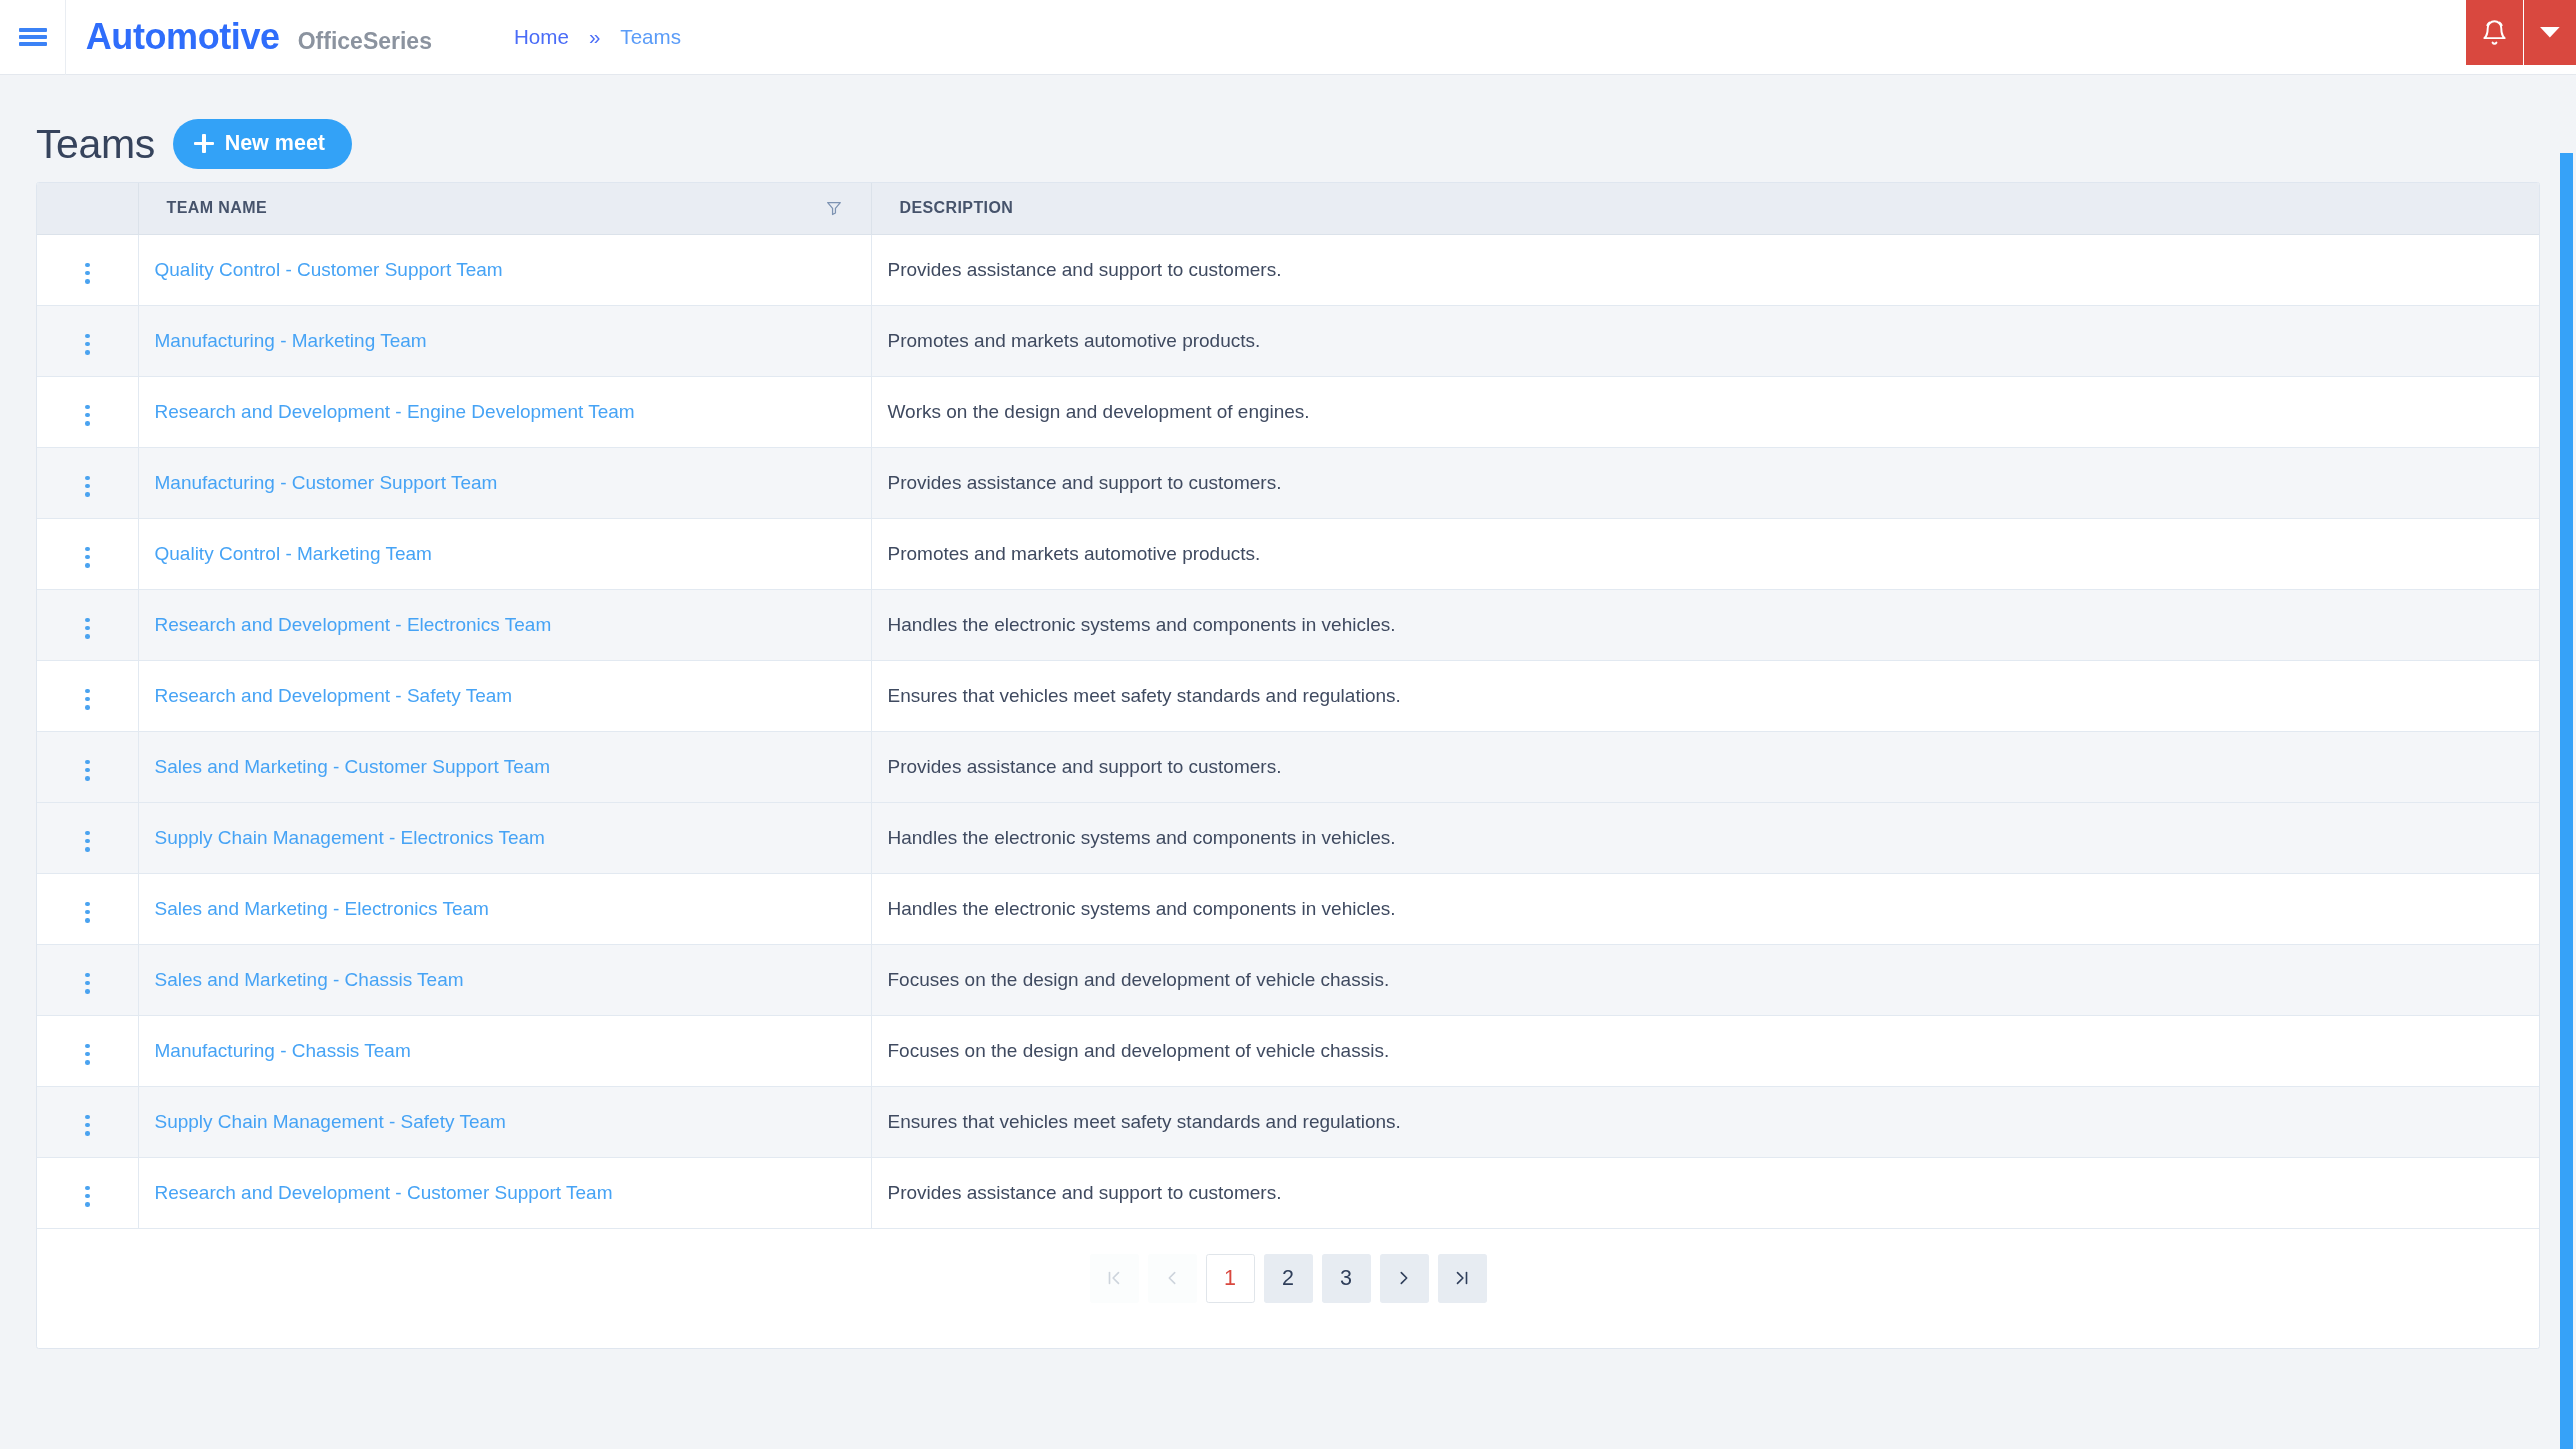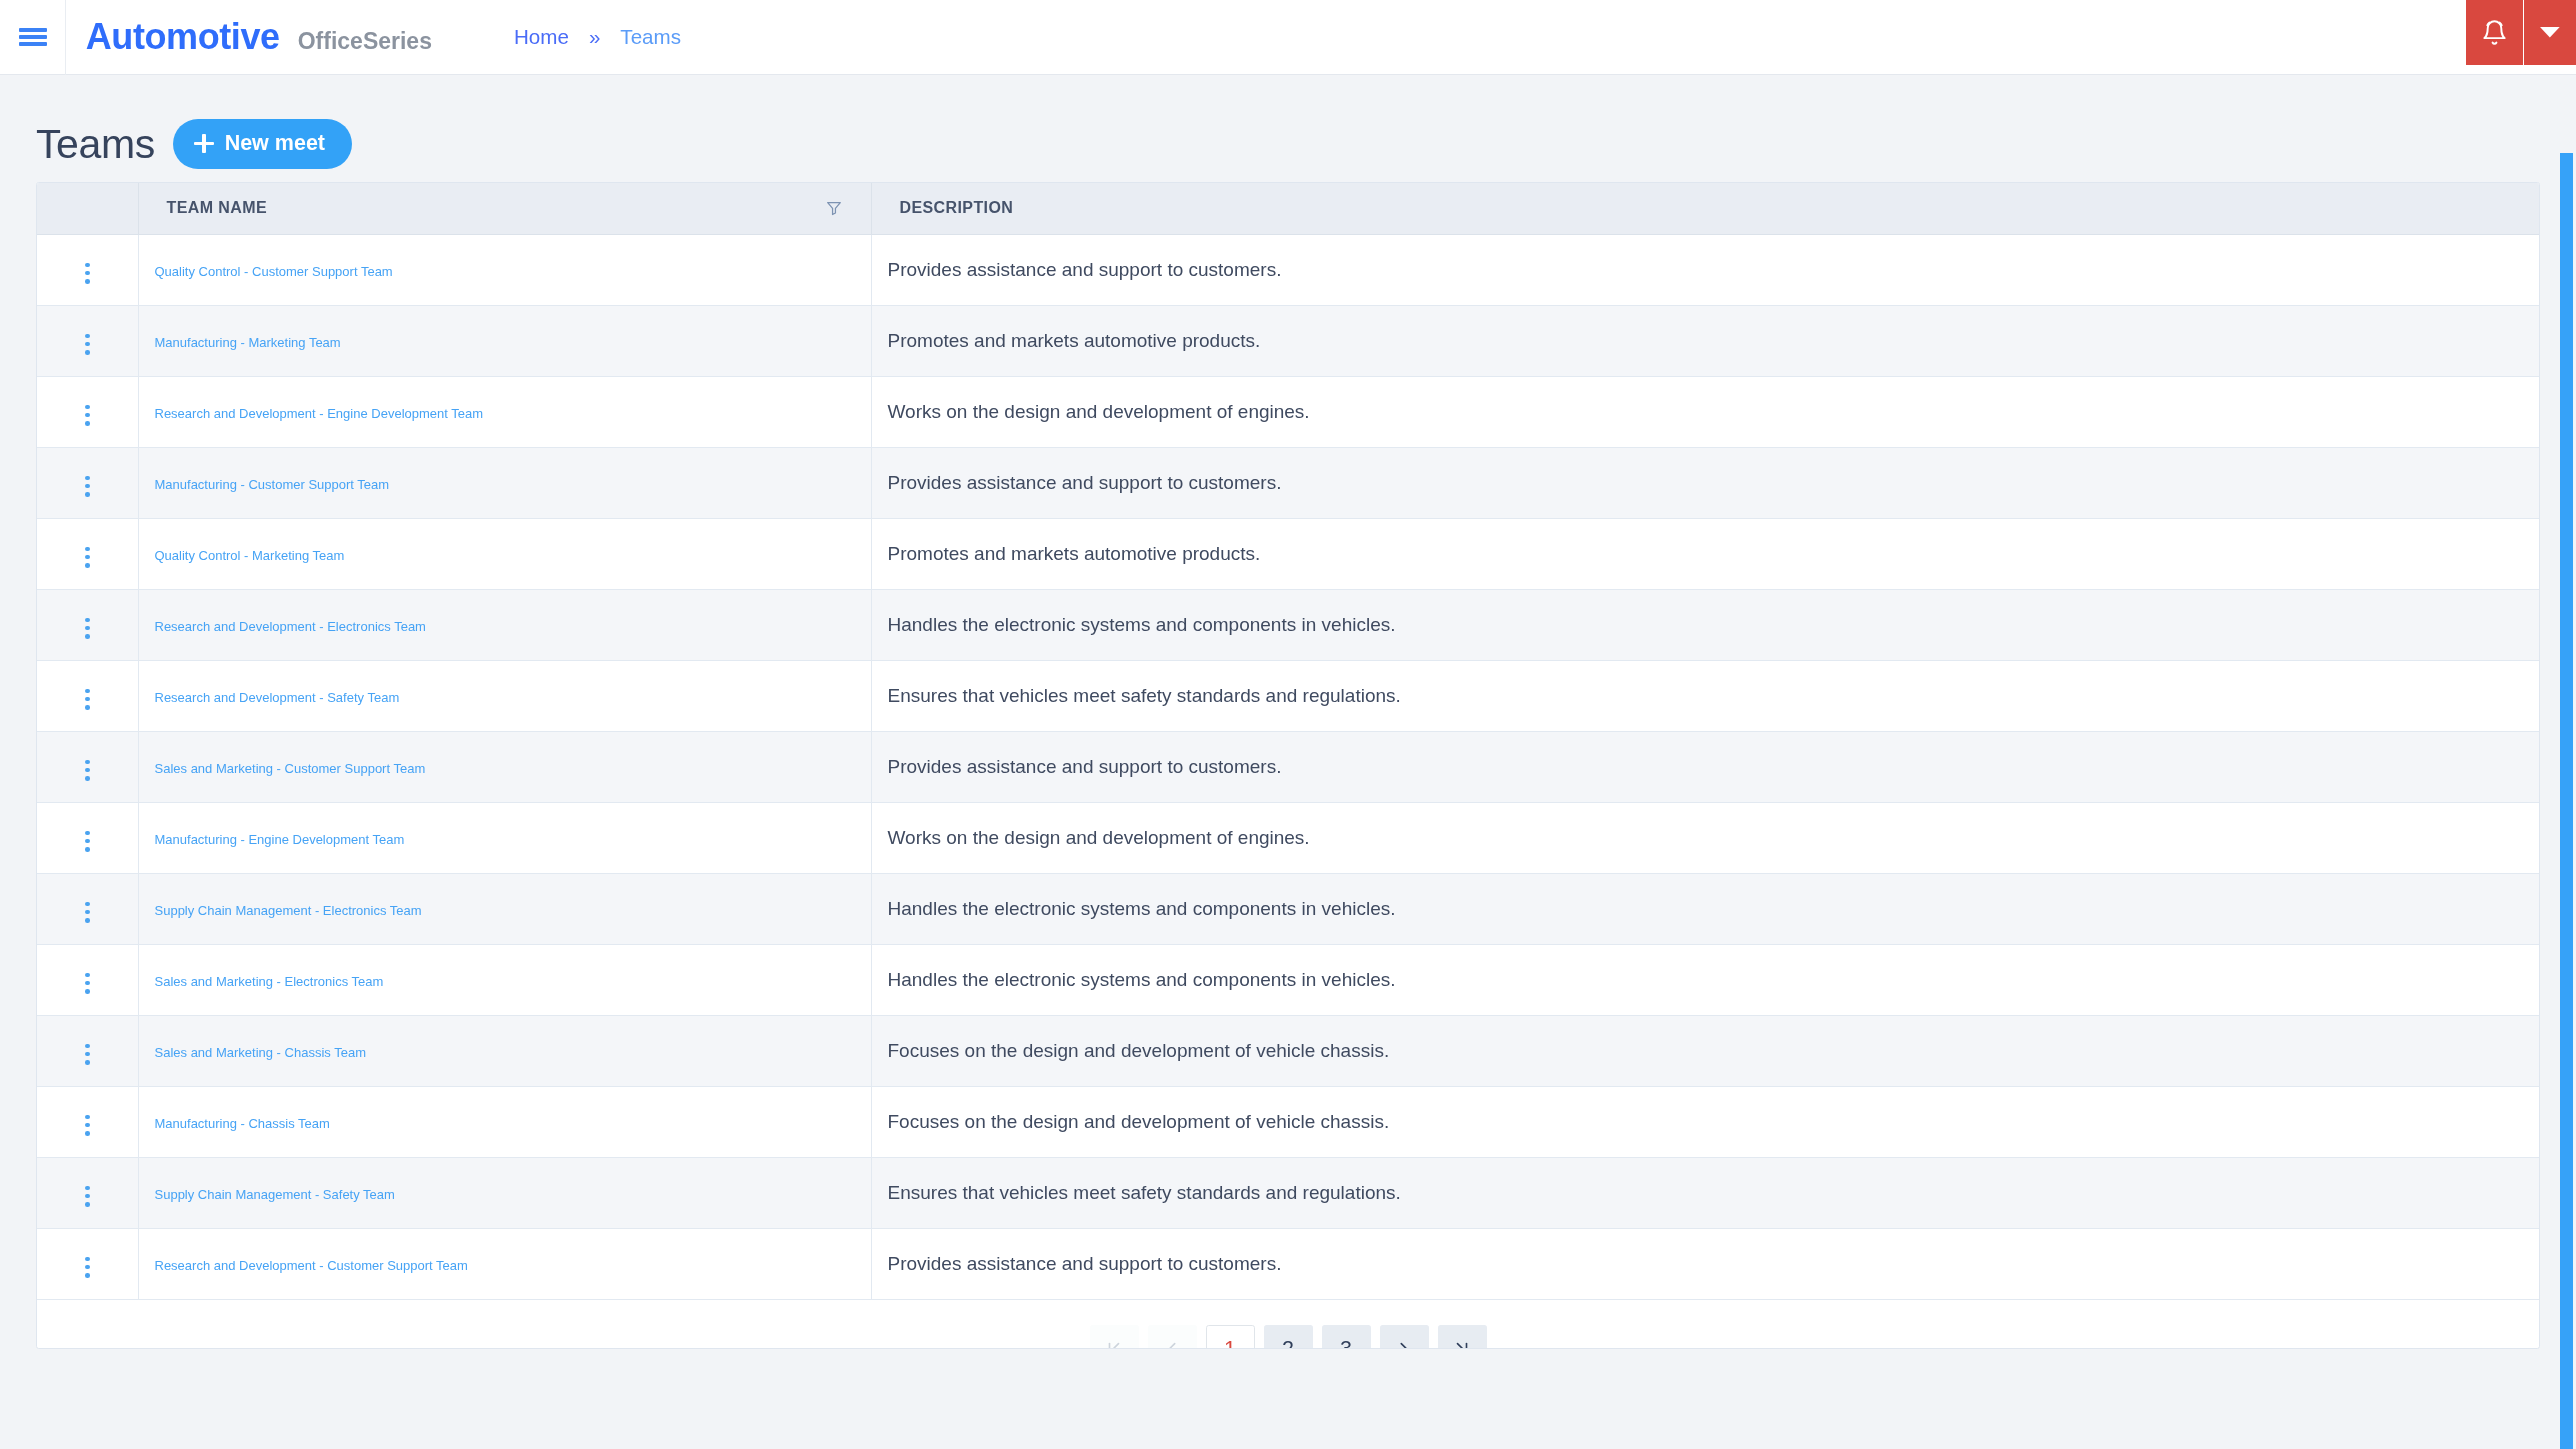--- a/index.html
+++ b/index.html
@@ -220,21 +220,21 @@
     display: block;
     width: 4.5px;
     height: 4.5px;
     border-radius: 50%;
     background: #4aa3f0;
   }
 
   a.team-link {
     color: #46a3f5;
     text-decoration: none;
-    font-size: 13px;
+    font-size: 19px;
     cursor: pointer;
   }
 
   .desc-text { color: #3f4a60; }
 
   
   .pager {
     display: flex;
     align-items: center;
     justify-content: center;
@@ -427,29 +427,20 @@
             <td><span class="desc-text">Ensures that vehicles meet safety standards and regulations.</span></td>
           </tr>
           <tr class="even">
             <td class="actions"><span class="dots">
                 <span></span>
                 <span></span>
                 <span></span>
               </span></td>
             <td><a class="team-link">Sales and Marketing - Customer Support Team</a></td>
             <td><span class="desc-text">Provides assistance and support to customers.</span></td>
-          </tr>
-          <tr class="odd">
-            <td class="actions"><span class="dots">
-                <span></span>
-                <span></span>
-                <span></span>
-              </span></td>
-            <td><a class="team-link">Manufacturing - Engine Development Team</a></td>
-            <td><span class="desc-text">Works on the design and development of engines.</span></td>
           </tr>
           <tr class="even">
             <td class="actions"><span class="dots">
                 <span></span>
                 <span></span>
                 <span></span>
               </span></td>
             <td><a class="team-link">Supply Chain Management - Electronics Team</a></td>
             <td><span class="desc-text">Handles the electronic systems and components in vehicles.</span></td>
           </tr>

